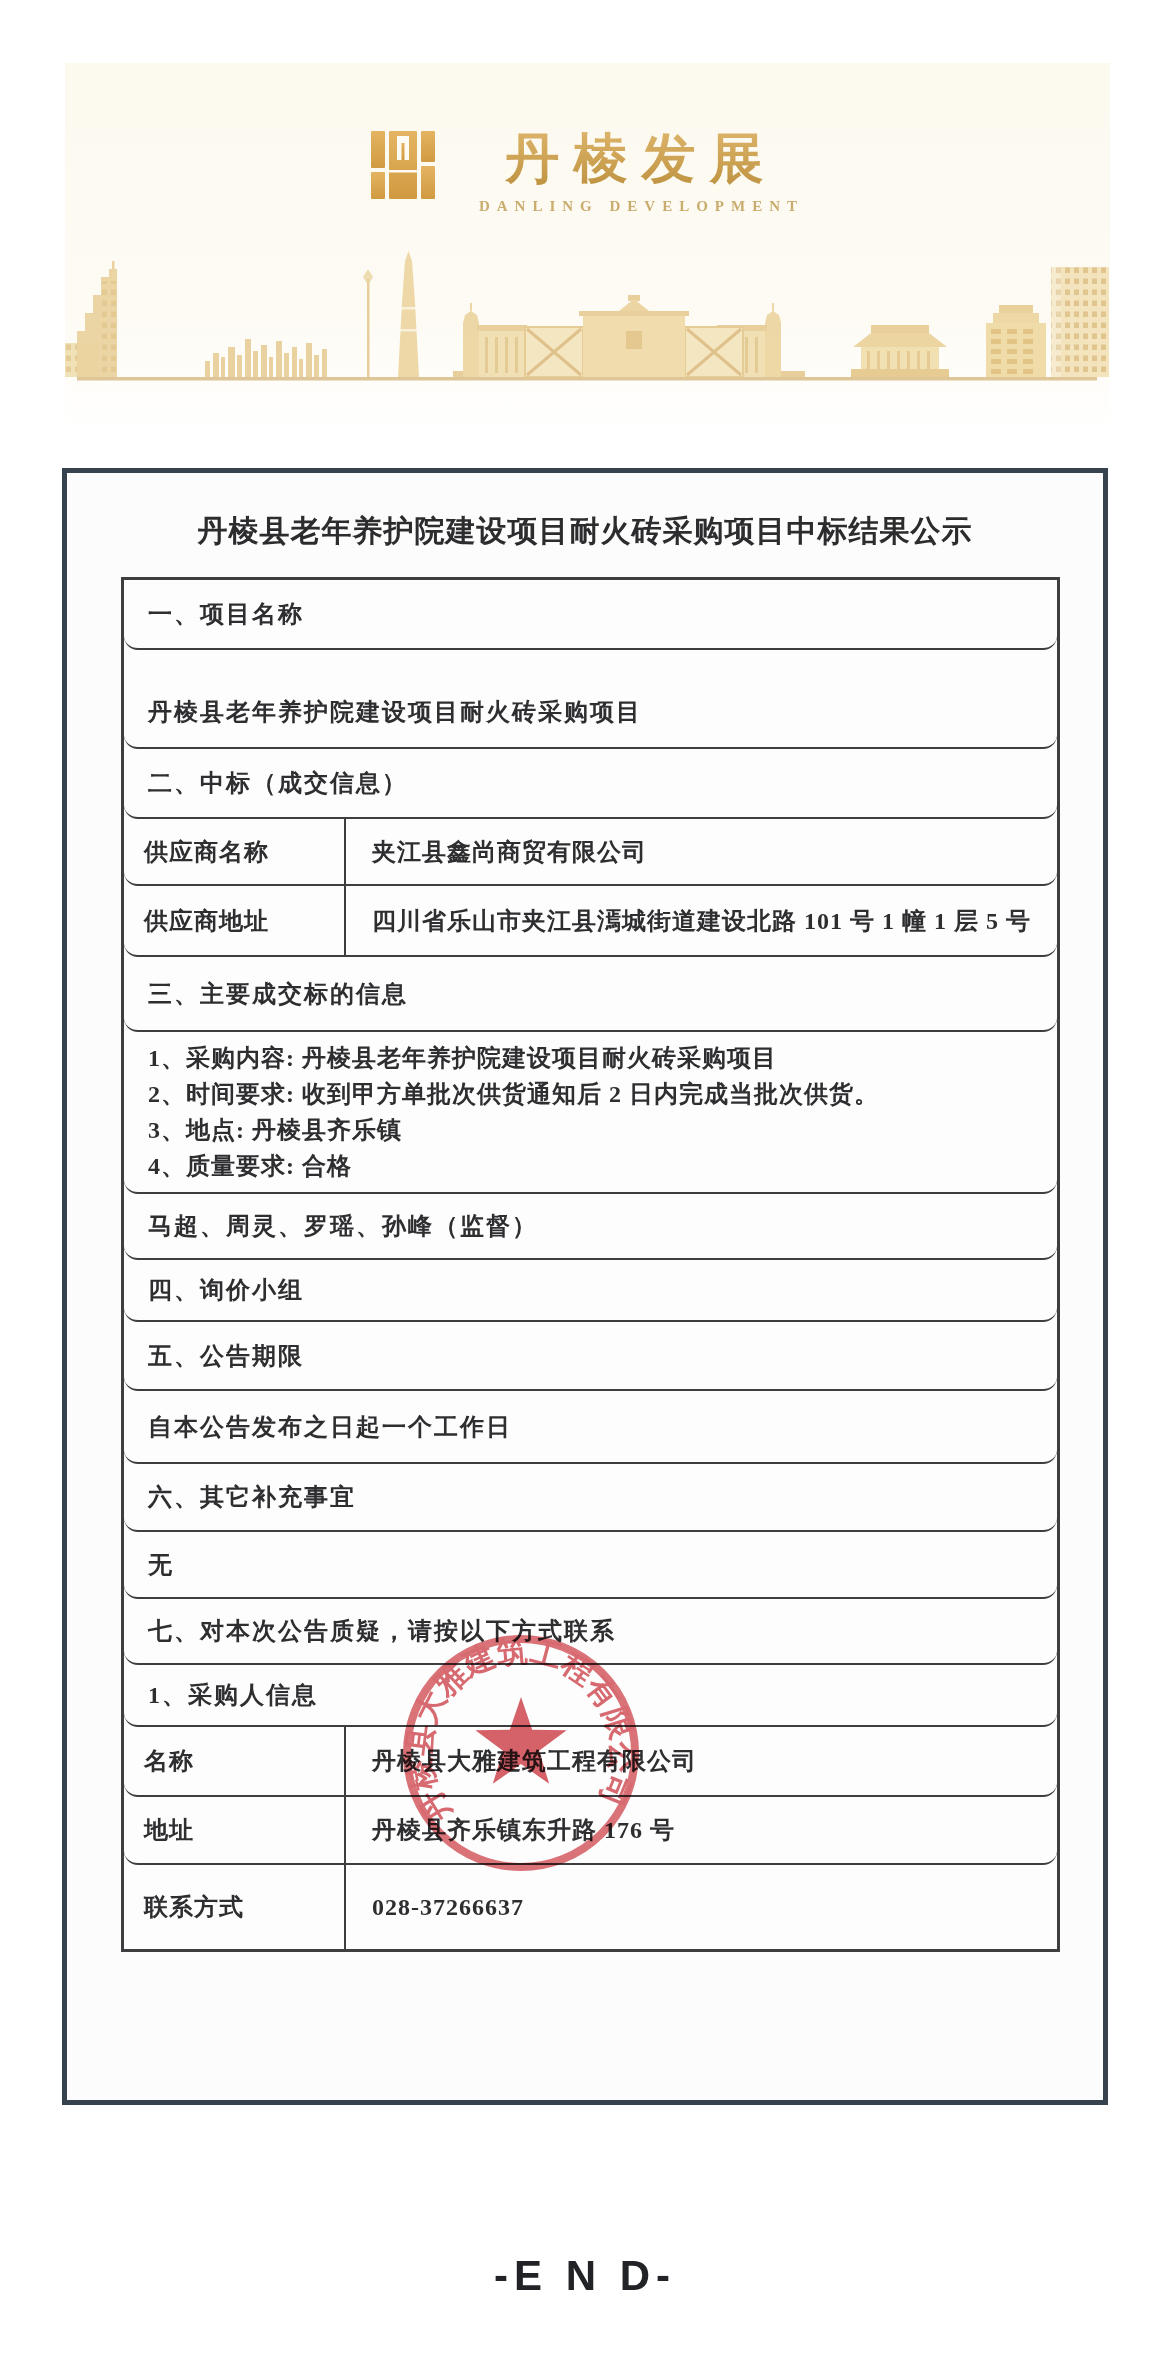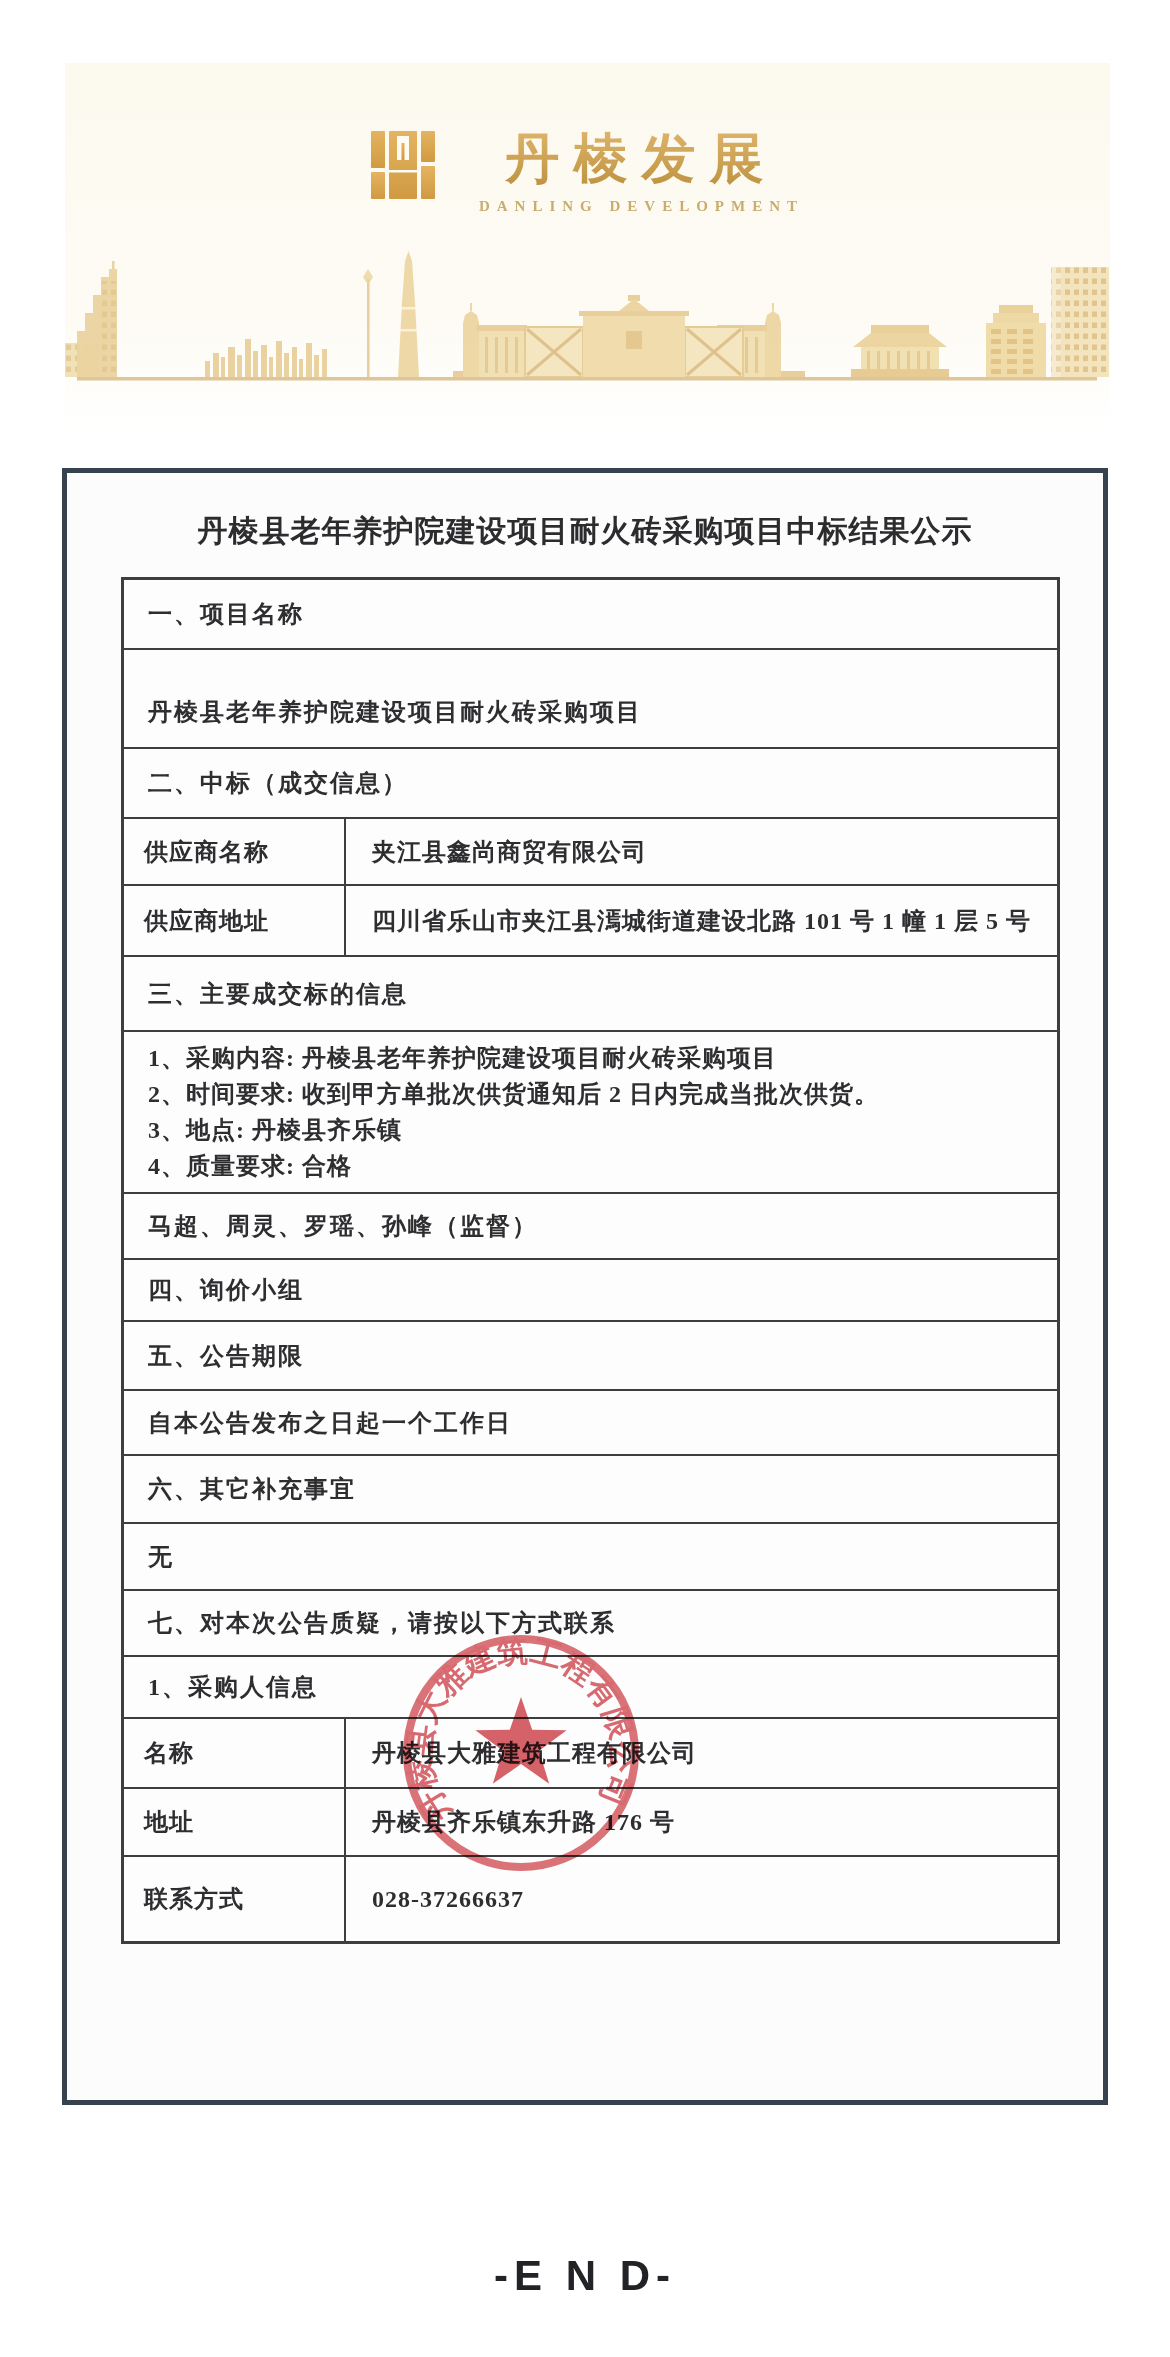--- a/index.html
+++ b/index.html
@@ -21,21 +21,21 @@
   .skyline{position:absolute;left:0;top:148px;width:1045px;height:175px;}
 
   
   .doc-card{position:absolute;left:62px;top:468px;width:1046px;height:1637px;box-sizing:border-box;
             border:5px solid #36424E;background:#FCFCFD;}
   .doc-title{margin:38px 20px 0 20px;text-align:center;font-size:30px;font-weight:700;
              letter-spacing:1px;color:#2c2c2e;}
   .doc-table{position:absolute;left:54px;top:104px;width:939px;box-sizing:border-box;
              border:3px solid #3e3e40;background:#FDFDFE;}
   .trow{box-sizing:border-box;border-bottom:2px solid #3e3e40;display:flex;align-items:center;
-        font-size:24px;font-weight:600;letter-spacing:2px;color:#2e2e30;}
+        font-size:24px;font-weight:600;letter-spacing:2px;color:#2e2e30;border-radius:14px;}
   .trow:last-child{border-bottom:none;}
   .trow .tcell{padding-left:24px;}
   .trow.list{flex-direction:column;align-items:stretch;justify-content:center;letter-spacing:1px;}
   .trow.list .tline{padding-left:24px;line-height:36px;}
   .tlabel{width:222px;flex:0 0 222px;align-self:stretch;display:flex;align-items:center;
           padding-left:20px;box-sizing:border-box;border-right:2px solid #3e3e40;letter-spacing:1px;}
   .tvalue{flex:1;padding-left:26px;letter-spacing:1px;}
 
   
   .seal{position:absolute;left:304px;top:1130px;width:300px;height:300px;
@@ -224,21 +224,21 @@
         </div>
         <div class="trow content" style="height: 66px;">
           <div class="tcell">马超、周灵、罗瑶、孙峰（监督）</div>
         </div>
         <div class="trow section" style="height: 62px;">
           <div class="tcell">四、询价小组</div>
         </div>
         <div class="trow section" style="height: 69px;">
           <div class="tcell">五、公告期限</div>
         </div>
-        <div class="trow content" style="height: 65px;">
+        <div class="trow content" style="height: 73px;">
           <div class="tcell">自本公告发布之日起一个工作日</div>
         </div>
         <div class="trow section" style="height: 68px;">
           <div class="tcell">六、其它补充事宜</div>
         </div>
         <div class="trow content" style="height: 67px;">
           <div class="tcell">无</div>
         </div>
         <div class="trow section" style="height: 66px;">
           <div class="tcell">七、对本次公告质疑，请按以下方式联系</div>

